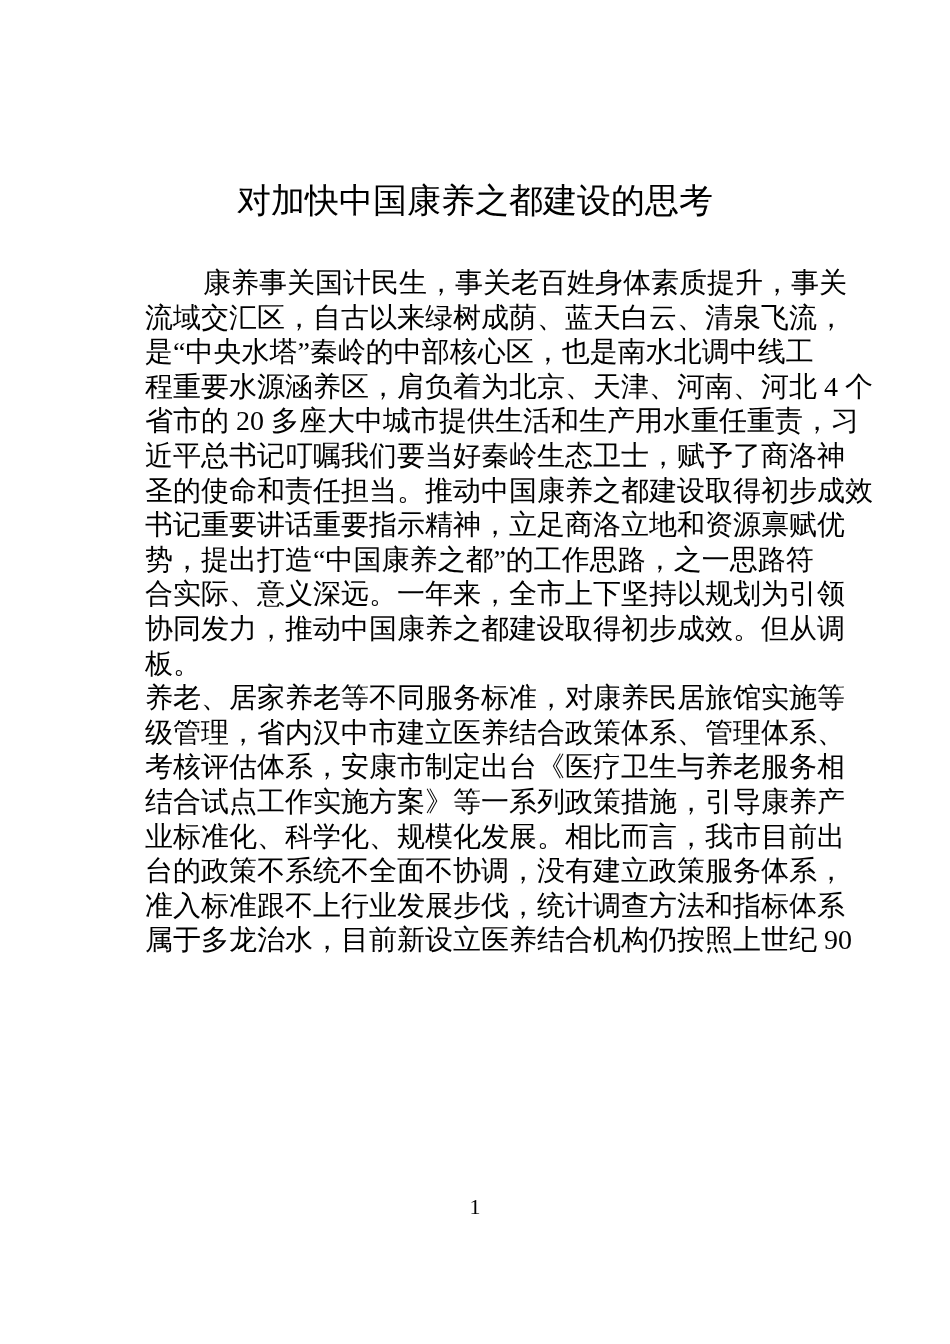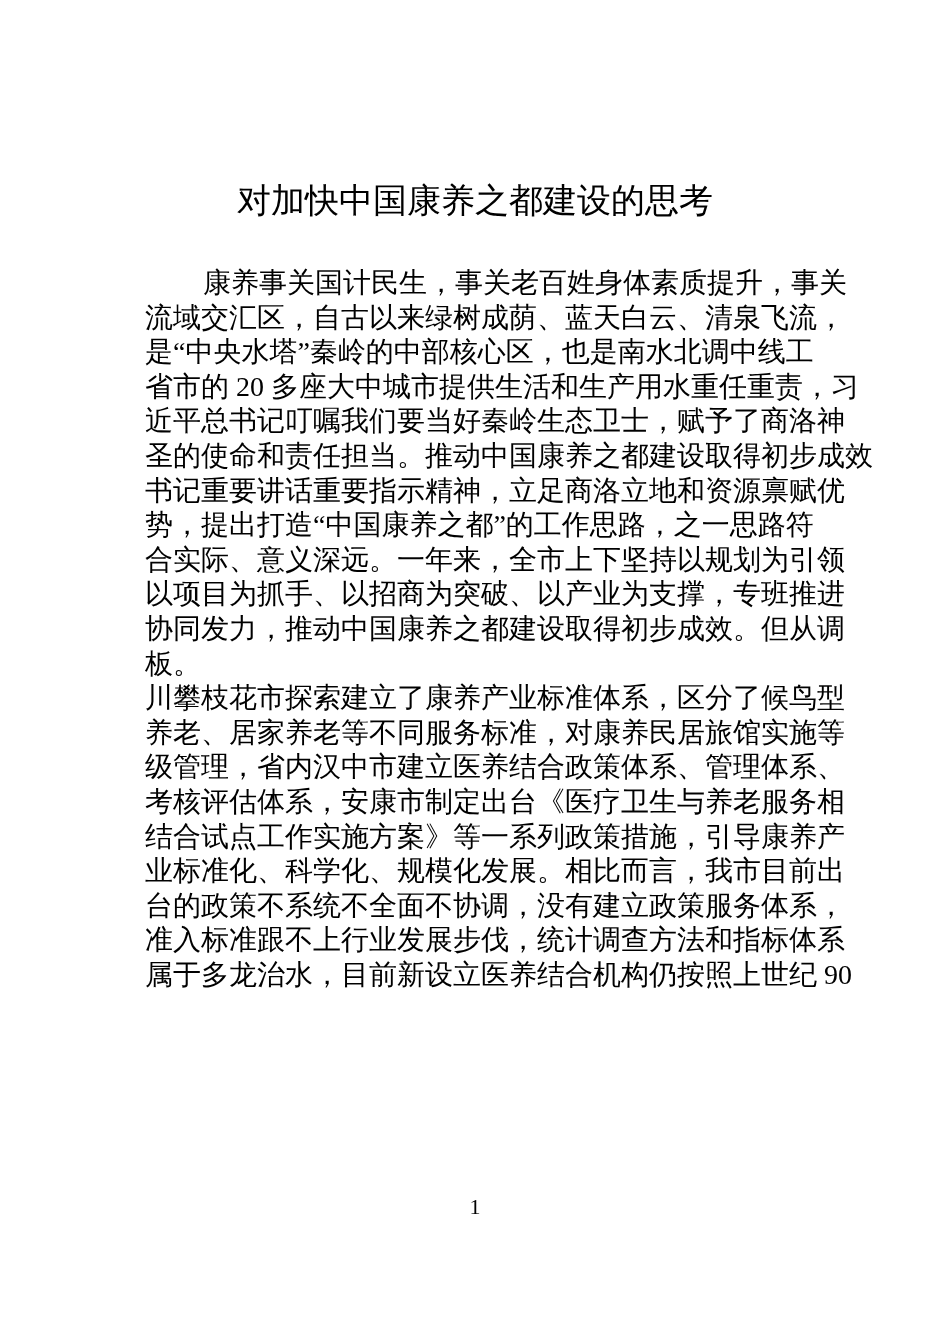--- a/index.html
+++ b/index.html
@@ -21,33 +21,32 @@
 
 <div class="page">
   <div class="title">对加快中国康养之都建设的思考</div>
 
   <div class="body">
 
     <div>
       <div class="line indent">康养事关国计民生，事关老百姓身体素质提升，事关</div>
       <div class="line">流域交汇区，自古以来绿树成荫、蓝天白云、清泉飞流，</div>
       <div class="line">是“中央水塔”秦岭的中部核心区，也是南水北调中线工</div>
+      <div class="line">程重要水源涵养区，肩负着为北京、天津、河南、河北 4 个</div>
       <div class="line">省市的 20 多座大中城市提供生活和生产用水重任重责，习</div>
       <div class="line">近平总书记叮嘱我们要当好秦岭生态卫士，赋予了商洛神</div>
       <div class="line">圣的使命和责任担当。推动中国康养之都建设取得初步成效</div>
       <div class="line">书记重要讲话重要指示精神，立足商洛立地和资源禀赋优</div>
       <div class="line">势，提出打造“中国康养之都”的工作思路，之一思路符</div>
       <div class="line">合实际、意义深远。一年来，全市上下坚持以规划为引领</div>
-      <div class="line">以项目为抓手、以招商为突破、以产业为支撑，专班推进</div>
       <div class="line">协同发力，推动中国康养之都建设取得初步成效。但从调</div>
       <div class="line last">板。</div>
     </div>
 
     <div>
-      <div class="line">川攀枝花市探索建立了康养产业标准体系，区分了候鸟型</div>
       <div class="line">养老、居家养老等不同服务标准，对康养民居旅馆实施等</div>
       <div class="line">级管理，省内汉中市建立医养结合政策体系、管理体系、</div>
       <div class="line">考核评估体系，安康市制定出台《医疗卫生与养老服务相</div>
       <div class="line">结合试点工作实施方案》等一系列政策措施，引导康养产</div>
       <div class="line">业标准化、科学化、规模化发展。相比而言，我市目前出</div>
       <div class="line">台的政策不系统不全面不协调，没有建立政策服务体系，</div>
       <div class="line">准入标准跟不上行业发展步伐，统计调查方法和指标体系</div>
       <div class="line">属于多龙治水，目前新设立医养结合机构仍按照上世纪 90</div>
     </div>
   </div>

